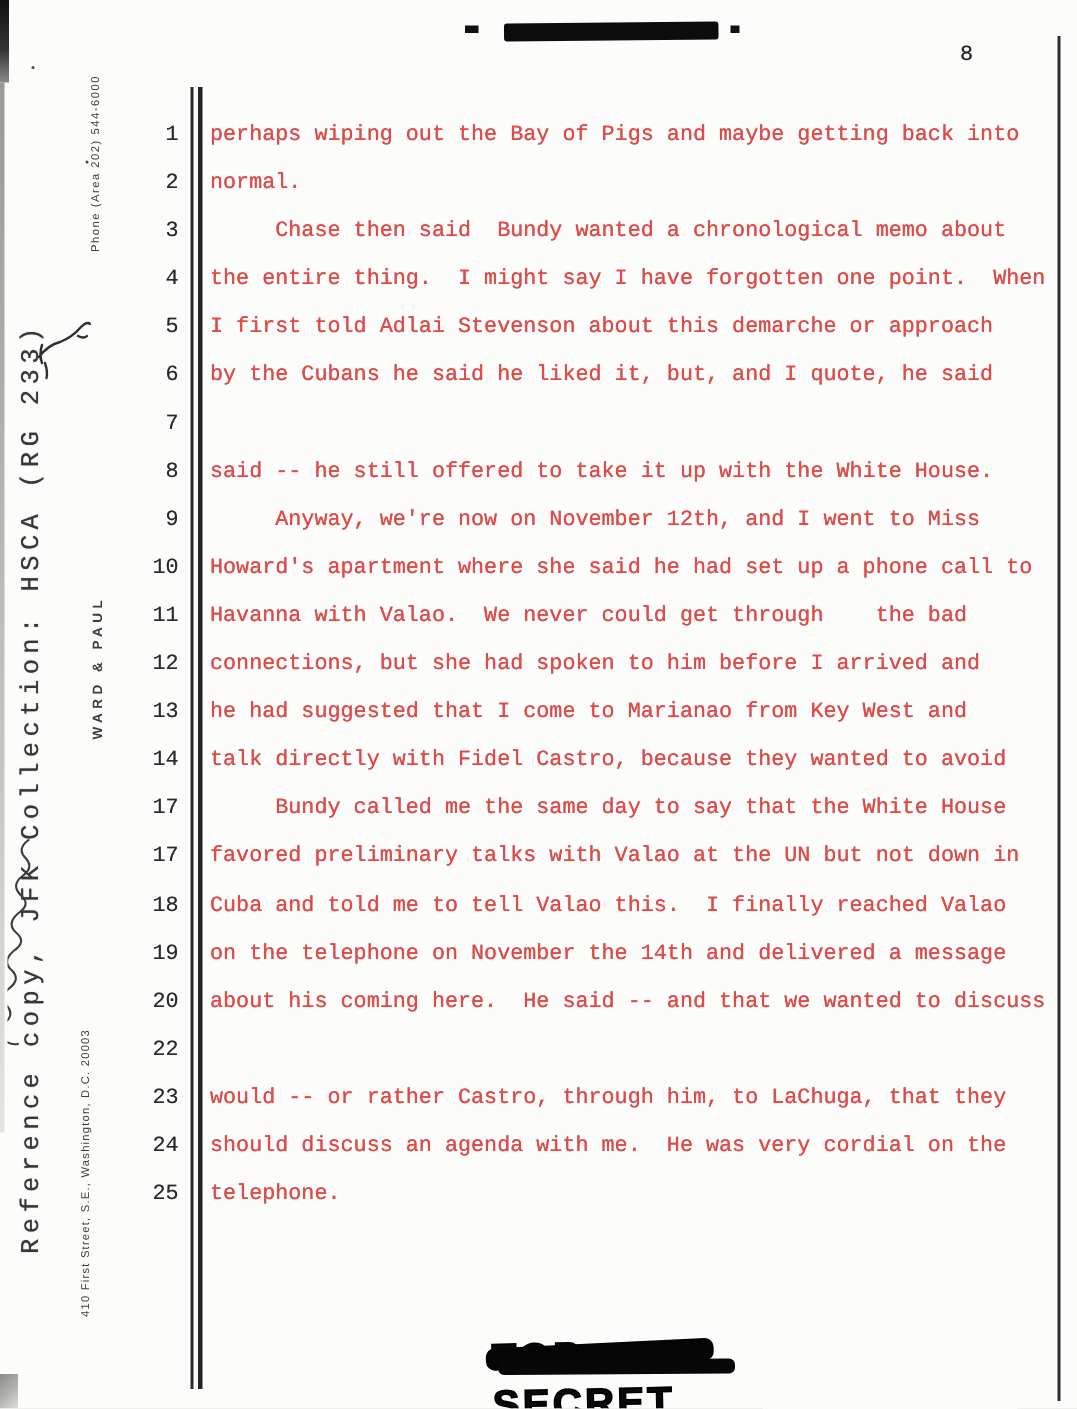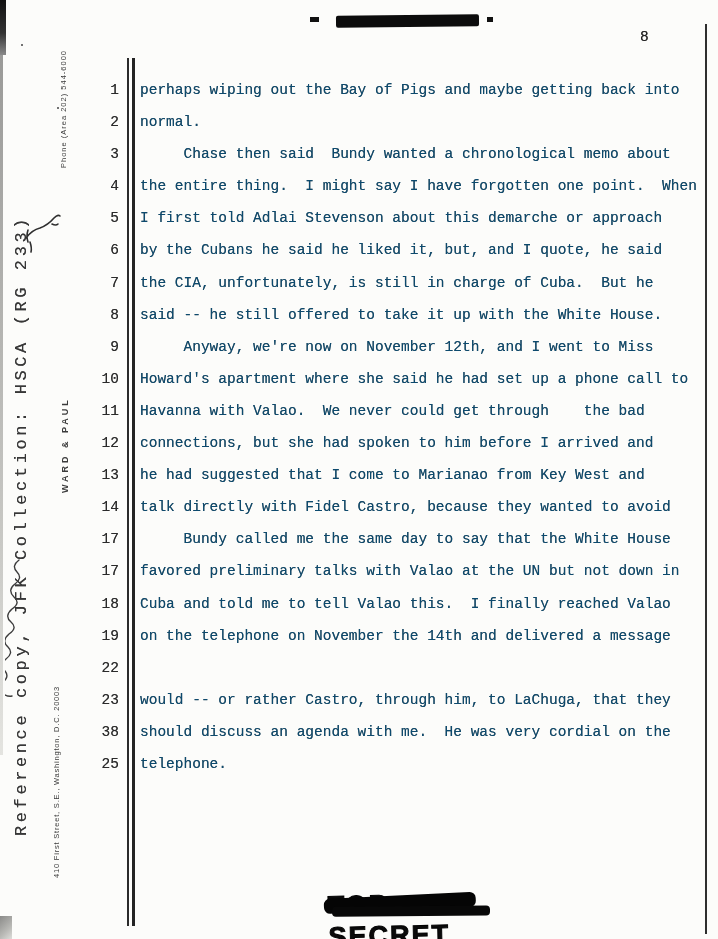--- a/index.html
+++ b/index.html
@@ -67,21 +67,21 @@
   
   .transcript {
     position: absolute; left: 0; top: 74px; width: 706px;
   }
   .t-row { display: flex; height: 32.1px; line-height: 32.1px; }
   .lnum {
     width: 119px; text-align: right; font-size: 14.5px; color: #2a2a2a;
     text-shadow: 0 0 .4px rgba(0,0,0,.55);
   }
   .ltxt {
-    padding-left: 21px; white-space: pre; font-size: 14.5px; color: #0c4a6e;
+    padding-left: 21px; white-space: pre; font-size: 14.5px; color: #ef4444;
     text-shadow: 0 0 .45px rgba(10,10,10,.6);
   }
 
   
   .class-stamp {
     position: absolute; left: 328px; top: 889px; width: 180px; height: 42px;
     transform: rotate(-1.2deg);
   }
   .class-stamp .stamp-text {
     font-family: "Liberation Sans", sans-serif; font-weight: 900;
@@ -158,21 +158,20 @@
       <span class="ltxt">I first told Adlai Stevenson about this demarche or approach</span>
     </div>
 
     <div class="t-row">
       <span class="lnum">6</span>
       <span class="ltxt">by the Cubans he said he liked it, but, and I quote, he said</span>
     </div>
 
     <div class="t-row">
       <span class="lnum">7</span>
-      <span class="ltxt">the CIA, unfortunately, is still in charge of Cuba.  But he</span>
     </div>
 
     <div class="t-row">
       <span class="lnum">8</span>
       <span class="ltxt">said -- he still offered to take it up with the White House.</span>
     </div>
 
     <div class="t-row">
       <span class="lnum">9</span>
       <span class="ltxt">     Anyway, we're now on November 12th, and I went to Miss</span>
@@ -217,33 +216,37 @@
     <div class="t-row">
       <span class="lnum">18</span>
       <span class="ltxt">Cuba and told me to tell Valao this.  I finally reached Valao</span>
     </div>
 
     <div class="t-row">
       <span class="lnum">19</span>
       <span class="ltxt">on the telephone on November the 14th and delivered a message</span>
     </div>
 
+    <div class="t-row">
+      <span class="lnum">20</span>
+      <span class="ltxt">about his coming here.  He said -- and that we wanted to discuss</span>
+    </div>
 
 
     <div class="t-row">
       <span class="lnum">22</span>
     </div>
 
     <div class="t-row">
       <span class="lnum">23</span>
       <span class="ltxt">would -- or rather Castro, through him, to LaChuga, that they</span>
     </div>
 
     <div class="t-row">
-      <span class="lnum">38</span>
+      <span class="lnum">24</span>
       <span class="ltxt">should discuss an agenda with me.  He was very cordial on the</span>
     </div>
 
     <div class="t-row">
       <span class="lnum">25</span>
       <span class="ltxt">telephone.</span>
     </div>
   </div>
 
   <div class="class-stamp">

